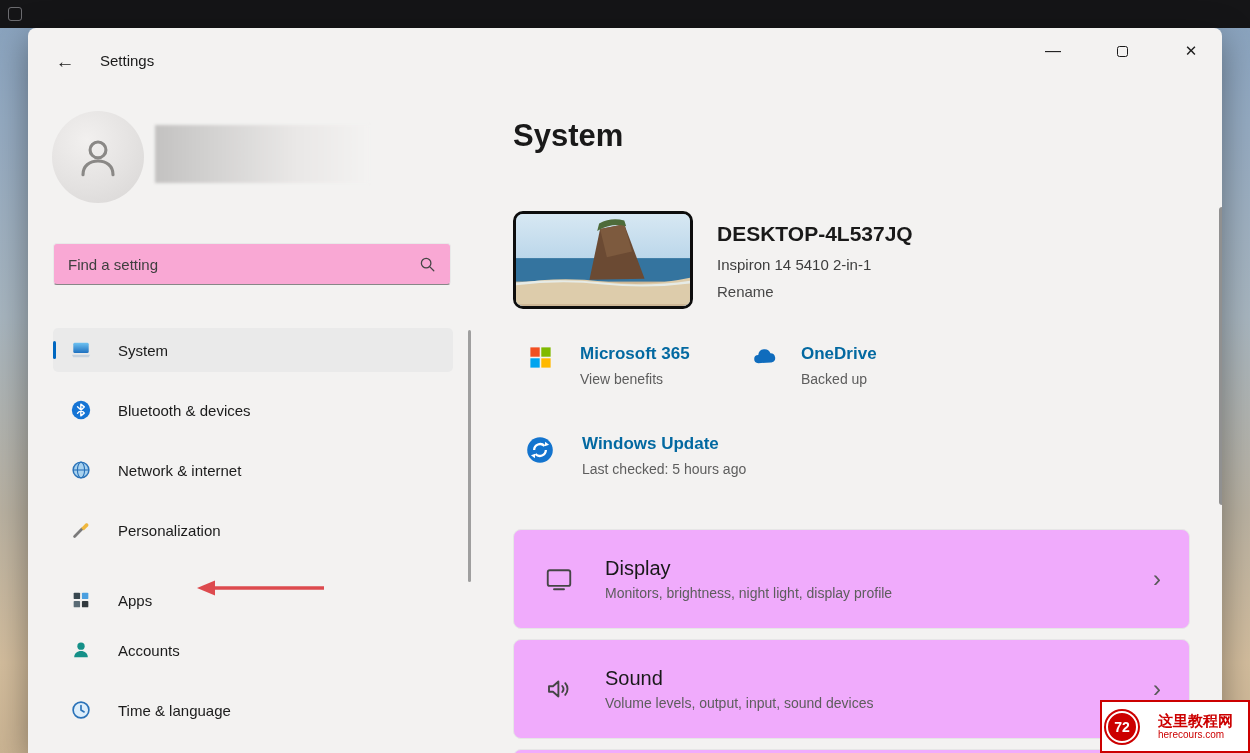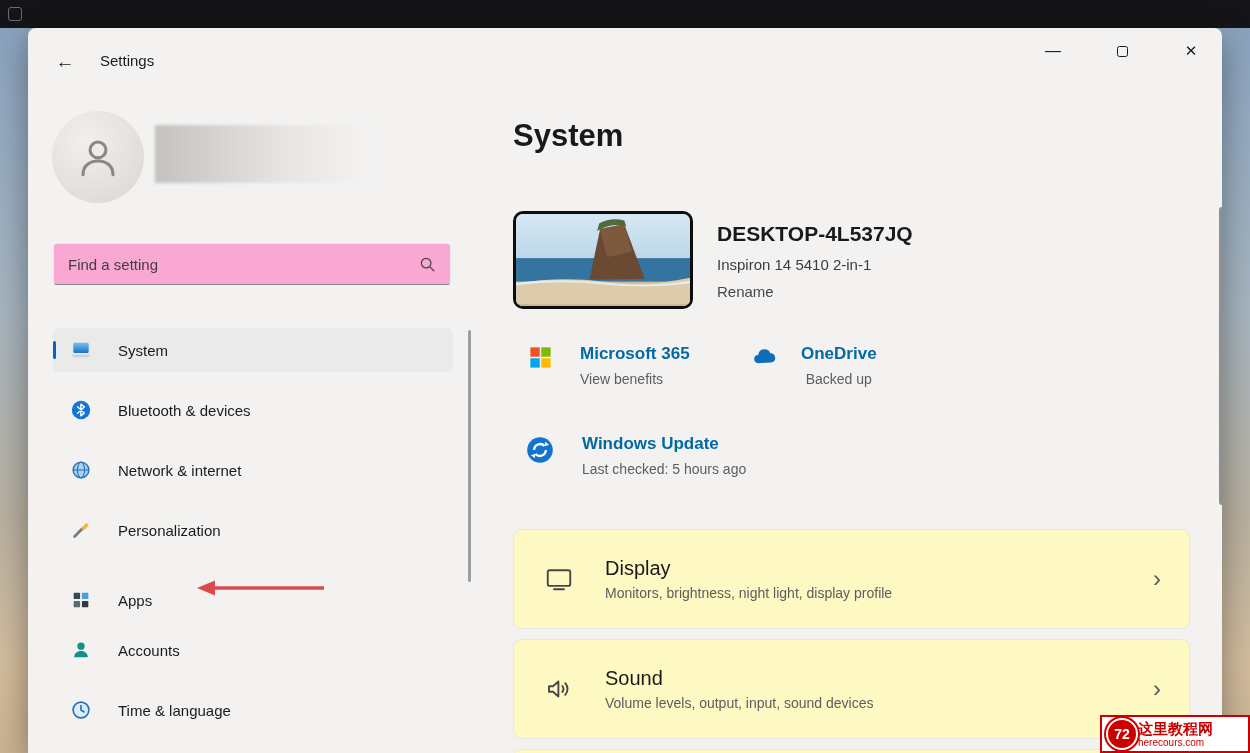--- a/index.html
+++ b/index.html
@@ -98,27 +98,27 @@
   .device-name { font-size:21px; font-weight:700; color:#191919; }
   .device-model { font-size:15px; color:#3d3d3d; margin-top:10px; }
   .device-rename { font-size:15px; color:#474747; margin-top:10px; cursor:pointer; display:inline-block; }
 
   .quick { position:absolute; display:flex; align-items:flex-start; cursor:pointer; }
   .q-ms365 { left:499px; top:316px; }
   .q-onedrive { left:720px; top:316px; }
   .q-update { left:496px; top:406px; }
   .quick .qicon { display:flex; flex:0 0 auto; }
   .quick .qtext { margin-left:26px; }
-  .q-onedrive .qtext { margin-left:19px;text-align:center; }
+  .q-onedrive .qtext { margin-left:19px; }
   .quick .qtitle { font-size:17px; font-weight:600; color:#0369a1; }
   .quick .qsub { font-size:14px; color:#5d5d5d; margin-top:7px; }
 
   .card {
     position:absolute; left:485px; width:677px; height:100px;
-    background:#fef9c3; border:1px solid #e6e6e6; border-radius:8px;
+    background:#f0abfc; border:1px solid #e6e6e6; border-radius:8px;
     display:flex; align-items:center; cursor:pointer;
   }
   .card-display { top:501px; }
   .card-sound { top:611px;justify-content:center; }
   .card-partial { top:721px; height:40px; align-items:flex-start; }
   .card .cicon { margin-left:30px; display:flex; flex:0 0 auto; }
   .card .ctext { margin-left:31px; }
   .card .ctitle { font-size:20px; color:#191919; }
   .card .csub { font-size:14px; color:#5d5d5d; margin-top:5px; }
   .card .chev { margin-left:auto; margin-right:28px; font-size:24px; color:#5a5a5a; line-height:1; }
@@ -126,23 +126,23 @@
   .main-scroll {
     position:absolute; left:1191px; top:179px; width:6px; height:298px;
     background:#909090; border-radius:3px; cursor:grab;
   }
 
   
   .apps-arrow { position:absolute; left:168px; top:551px; width:130px; height:18px; pointer-events:none; }
 
   
   .watermark {
-    position:absolute; right:0; bottom:0; width:150px; height:38px;
+    position:absolute; right:0; bottom:0; width:150px; height:53px;
     background:#ffffff; border:2px solid #cc0000; display:flex; align-items:center;
-    padding:2px 6px 2px 4px; gap:0;margin-left:38px;
+    padding:2px 6px 2px 4px; gap:20px;margin-left:38px;
   }
   .wm-logo {
     width:32px; height:32px; border-radius:50%; background:#cc0000; color:#ffffff;
     display:flex; align-items:center; justify-content:center;
     font-size:14px; font-weight:700; flex:0 0 32px; border:2px solid #ffffff;
     box-shadow:0 0 0 2px #cc0000;
   }
   .wm-text { display:flex; flex-direction:column; line-height:1.15; }
   .wm-name { font-size:15px; font-weight:700; color:#cc0000; }
   .wm-site { font-size:10px; color:#cc0000; }

